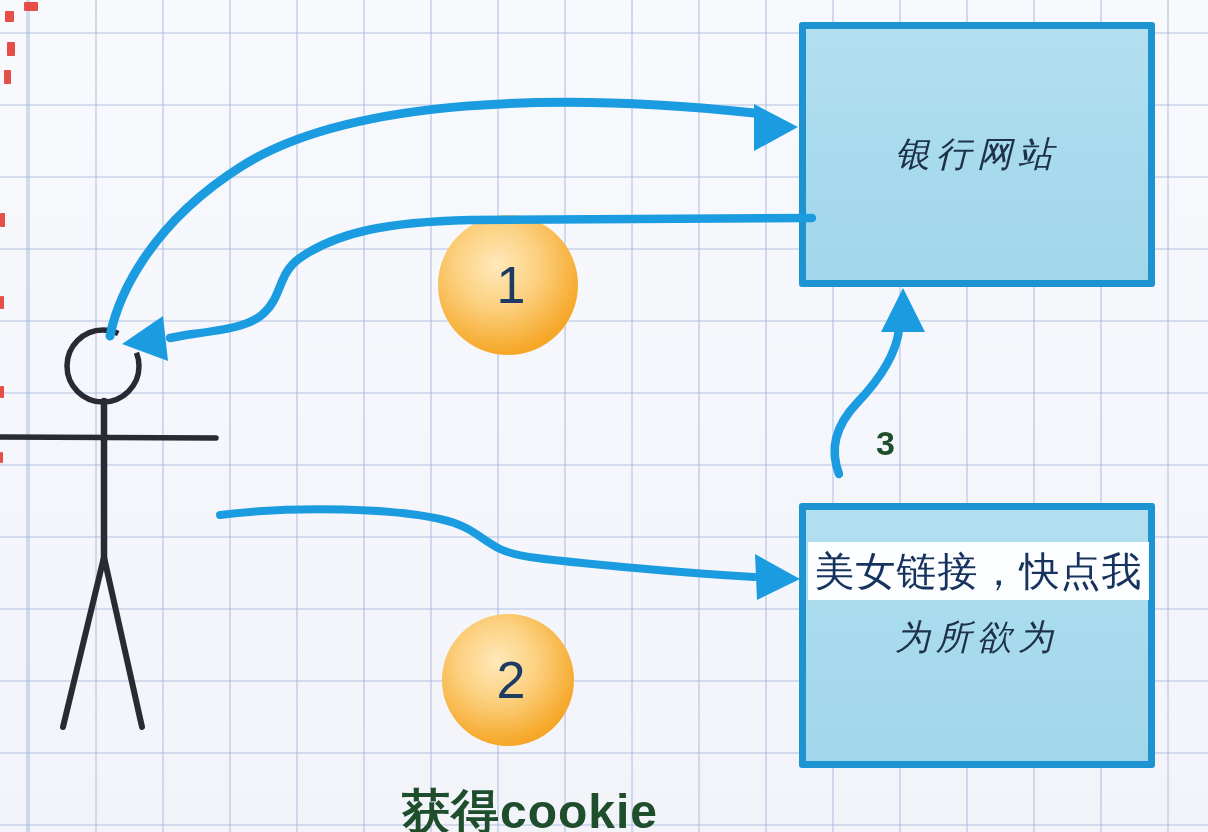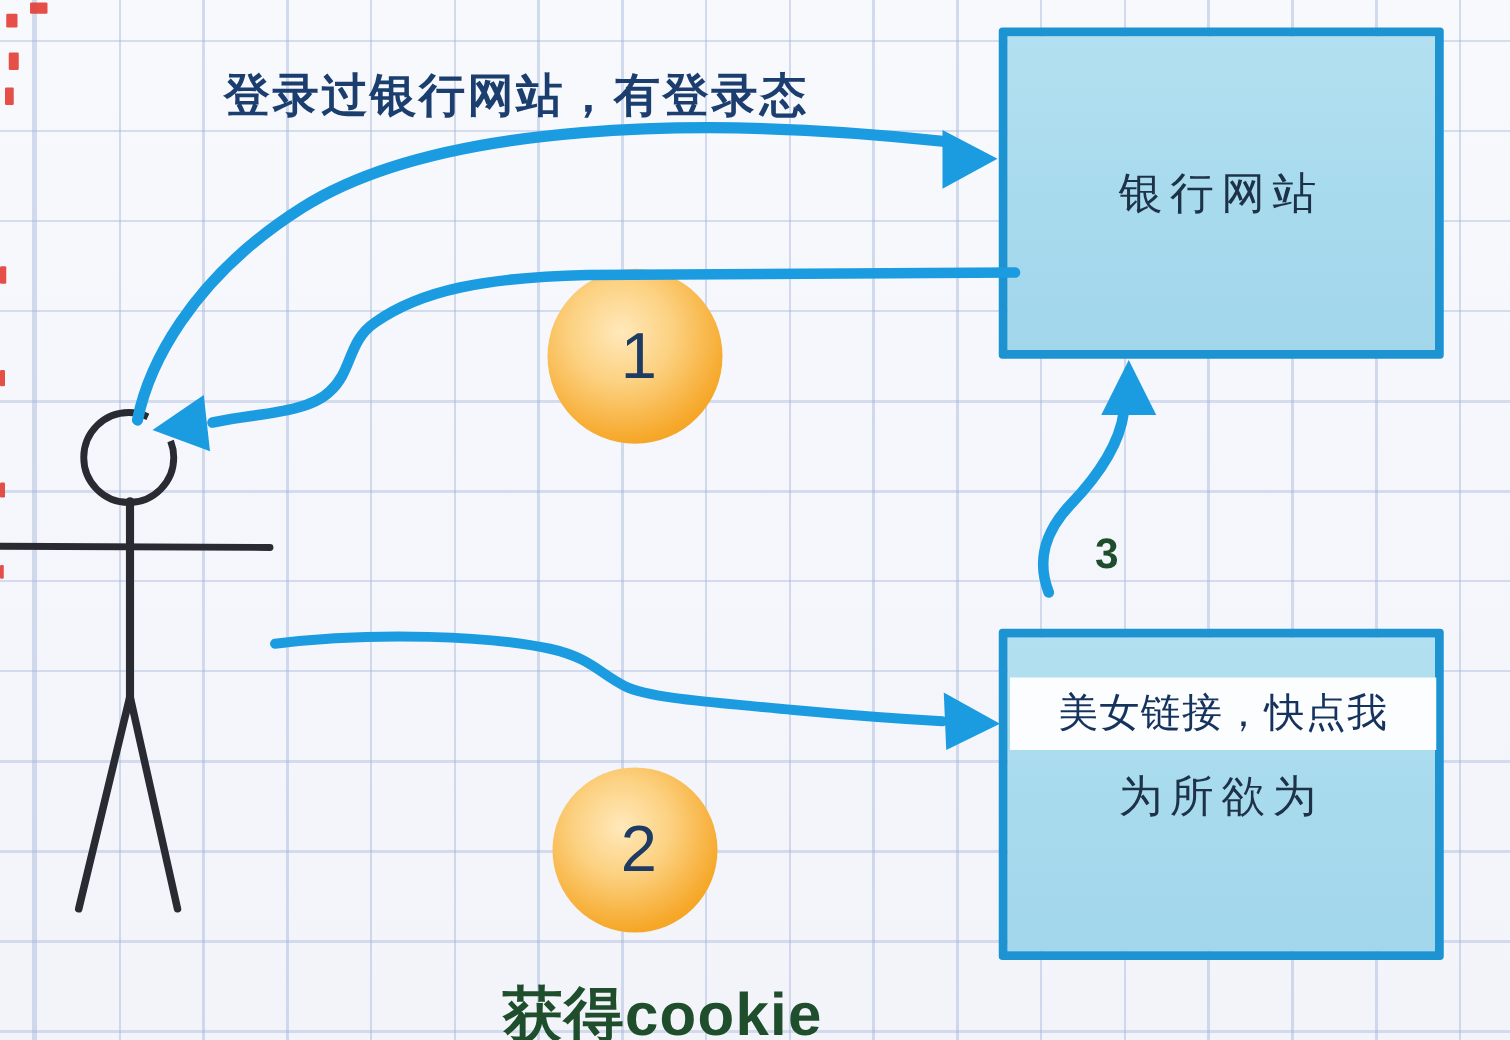--- a/index.html
+++ b/index.html
@@ -30,26 +30,27 @@
     border:7px solid var(--box_border,#1d93d2);
     border-radius:3px;
     box-sizing:border-box;
   }
   .bank-box{left:799px;top:22px;display:flex;align-items:center;justify-content:center;}
   .phish-box{left:799px;top:503px;}
   .site-label{
     font-size:35px;letter-spacing:6px;
     color:var(--box_text,#1d3147);
     white-space:nowrap;
+    font-style:italic;
   }
   .phish-banner{
     position:absolute;left:2px;top:32px;width:341px;height:58px;
     background:var(--banner_bg,#fcfdfe);
     display:flex;align-items:center;justify-content:center;
-    font-size:32px;letter-spacing:1px;
+    font-size:40px;letter-spacing:1px;
     color:var(--banner_text,#16335e);
     white-space:nowrap;
   }
   .phish-label{
     position:absolute;left:0;width:100%;top:104px;
     text-align:center;
   }
   
   .badge{
     border-radius:50%;
@@ -94,21 +95,20 @@
 
   <div class="abs red-mark" style="left:24px;top:2px;width:14px;height:9px"></div>
   <div class="abs red-mark" style="left:5px;top:11px;width:9px;height:11px"></div>
   <div class="abs red-mark" style="left:7px;top:42px;width:8px;height:14px"></div>
   <div class="abs red-mark" style="left:4px;top:70px;width:7px;height:14px"></div>
   <div class="abs red-mark" style="left:0;top:213px;width:5px;height:14px"></div>
   <div class="abs red-mark" style="left:0;top:296px;width:4px;height:13px"></div>
   <div class="abs red-mark" style="left:0;top:386px;width:4px;height:12px"></div>
   <div class="abs red-mark" style="left:0;top:452px;width:3px;height:11px"></div>
 
-  <div class="abs caption-top">登录过银行网站，有登录态</div>
 
   <div class="abs badge badge-1">
     <span class="badge-num">1</span>
   </div>
   <div class="abs badge badge-2">
     <span class="badge-num">2</span>
   </div>
 
   <div class="abs site-box bank-box">
     <span class="site-label">银行网站</span>

